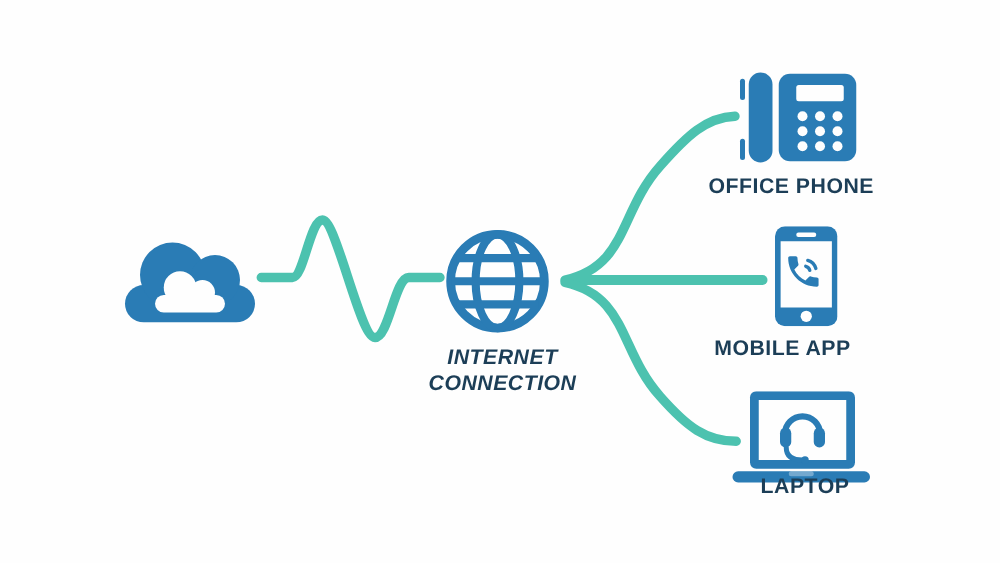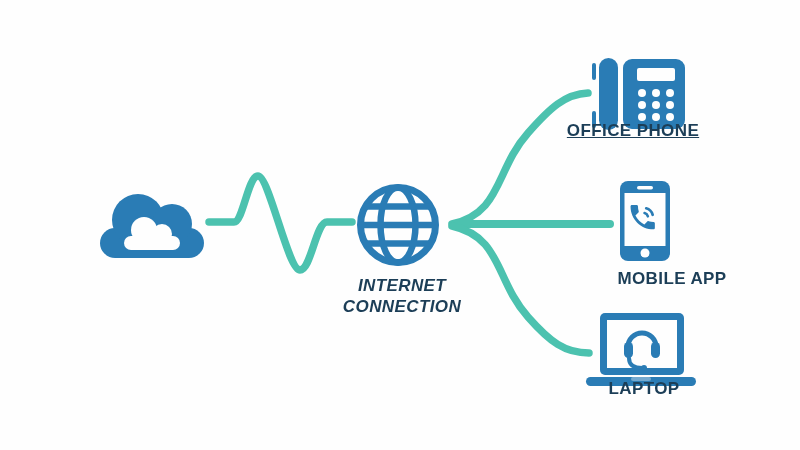--- a/index.html
+++ b/index.html
@@ -75,34 +75,34 @@
         <circle cx="65" cy="36" r="4"></circle>
         <circle cx="79" cy="36" r="4"></circle>
       <circle cx="51" cy="48" r="4"></circle>
         <circle cx="65" cy="48" r="4"></circle>
         <circle cx="79" cy="48" r="4"></circle>
       <circle cx="51" cy="60" r="4"></circle>
         <circle cx="65" cy="60" r="4"></circle>
         <circle cx="79" cy="60" r="4"></circle>
     </g>
   </svg>
-  <div class="node-label nowrap" style="left:553px;top:120px;width:160px;text-decoration:underline;">OFFICE PHONE</div>
+  <div class="node-label nowrap" style="left:553px;top:138px;width:160px;">OFFICE PHONE</div>
 
   <svg class="node-icon" style="left:620px;top:181px;" width="50" height="80" viewBox="0 0 50 80">
     <rect x="0" y="0" width="50" height="80" rx="8" fill="#2a7cb5"></rect>
     <rect x="4.5" y="12" width="41" height="53" fill="#fefefe"></rect>
     <rect x="17" y="5" width="16" height="3.5" rx="1.75" fill="#fefefe"></rect>
     <circle cx="25" cy="72" r="4.5" fill="#fefefe"></circle>
     <g transform="translate(6.5,20) scale(1.35)">
       <path fill="#2a7cb5" d="M6.62 10.79c1.44 2.83 3.76 5.14 6.59 6.59l2.2-2.2c.27-.27.67-.36 1.02-.24 1.12.37 2.33.57 3.57.57.55 0 1 .45 1 1V20c0 .55-.45 1-1 1-9.39 0-17-7.61-17-17 0-.55.45-1 1-1h3.5c.55 0 1 .45 1 1 0 1.25.2 2.45.57 3.57.11.35.03.74-.25 1.02l-2.2 2.2z"></path>
       <path d="M14.6 5.4 a7 7 0 0 1 4.8 4.8" stroke="#2a7cb5" stroke-width="2" fill="none" stroke-linecap="round"></path>
       <path d="M13.4 8.9 a3.4 3.4 0 0 1 2.4 2.4" stroke="#2a7cb5" stroke-width="2" fill="none" stroke-linecap="round"></path>
     </g>
   </svg>
-  <div class="node-label nowrap" style="left:592px;top:268px;width:160px;">MOBILE APP</div>
+  <div class="node-label nowrap" style="left:546px;top:268px;width:160px;">MOBILE APP</div>
 
   <svg class="node-icon" style="left:584px;top:313px;" width="114" height="74" viewBox="0 0 114 74">
     <rect x="16" y="0" width="84" height="62" rx="5" fill="#2a7cb5"></rect>
     <rect x="23" y="7" width="70" height="48" fill="#fefefe"></rect>
     <g>
       <path d="M 44 34 a 14 14 0 0 1 28 0" stroke="#2a7cb5" stroke-width="5" fill="none" stroke-linecap="round"></path>
       <rect x="40" y="29" width="9" height="16" rx="4.5" fill="#2a7cb5"></rect>
       <rect x="67" y="29" width="9" height="16" rx="4.5" fill="#2a7cb5"></rect>
       <path d="M 45 45 C 45 52 50 55 58 55" stroke="#2a7cb5" stroke-width="4" fill="none" stroke-linecap="round"></path>
       <circle cx="60" cy="55" r="3" fill="#2a7cb5"></circle>

